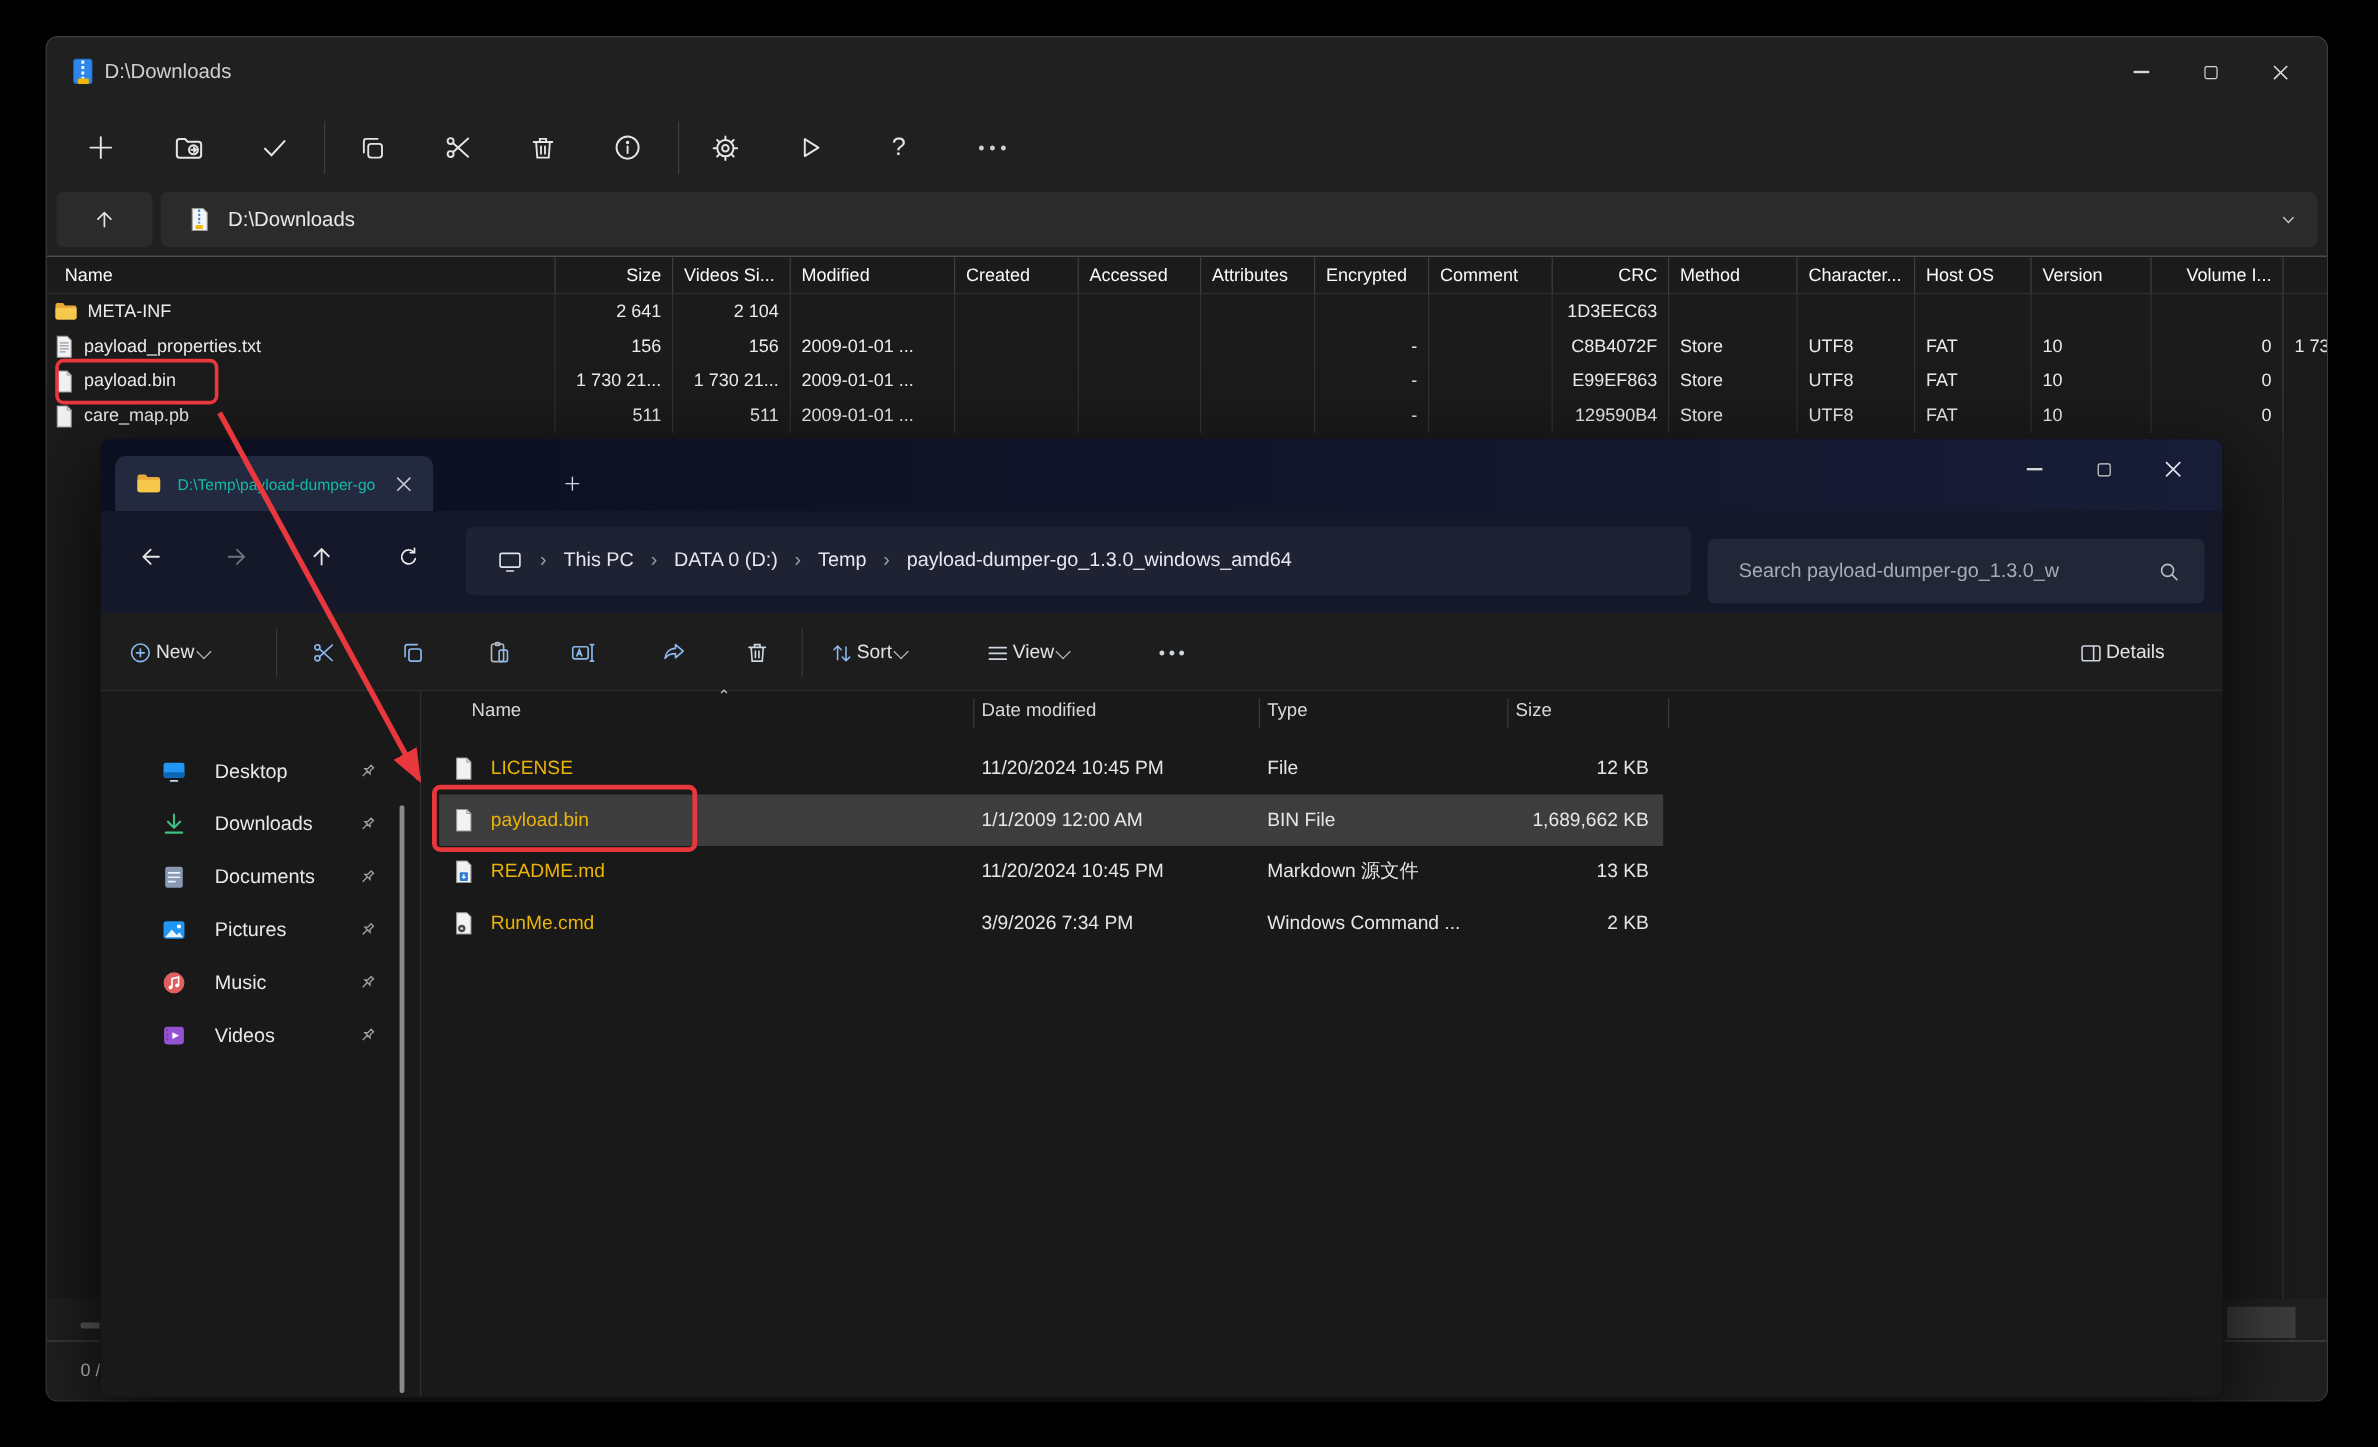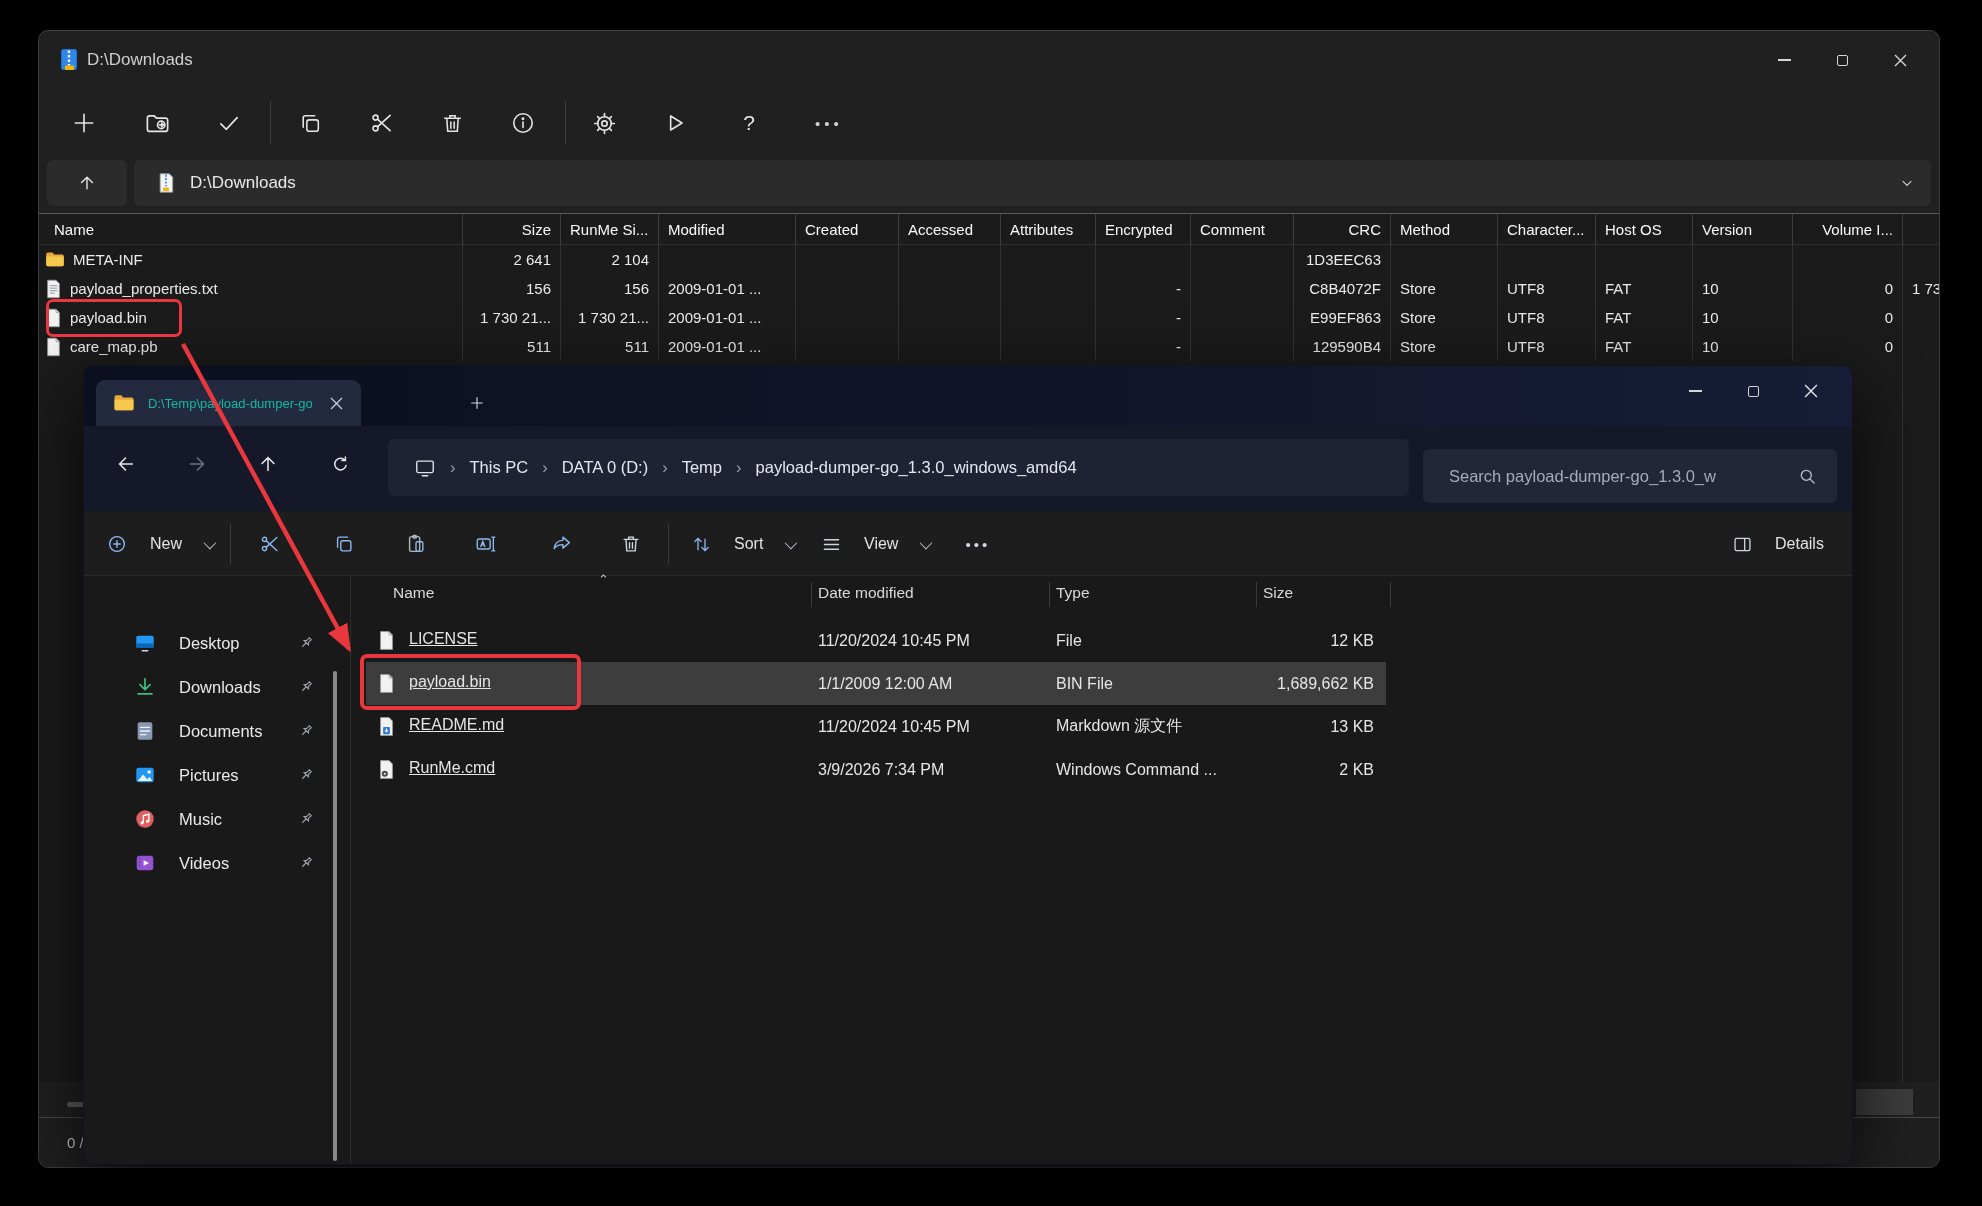--- a/index.html
+++ b/index.html
@@ -64,42 +64,42 @@
   .crumb-sep { color:#9aa0ad; margin:0 14px; }
   .search-pill { position:absolute; left:1339px; top:23px; width:414px; height:54px; background:#222637; border-radius:6px; display:flex; align-items:center; }
   .search-pill input { flex:1; background:transparent; border:none; outline:none; color:#f9a8d4; font-size:16.5px; padding-left:26px;
                        font-family:"Liberation Sans","DejaVu Sans",sans-serif; }
   .search-pill input::placeholder { color:#a7abb8; opacity:1; }
   .search-ic { margin-right:20px; color:#b9bdc9; }
 
   .ex-cmdbar { position:absolute; left:0; top:145px; width:100%; height:65px; background:#1d1d1d; border-bottom:1px solid #2a2a2a; }
   .cbtn { position:absolute; top:15px; width:36px; height:36px; display:flex; align-items:center; justify-content:center; color:#cfd6df; }
   .cdiv { position:absolute; top:13px; width:1px; height:40px; background:#3a3a3a; }
-  .cgroup { position:absolute; top:15px; height:36px; display:flex; align-items:center; gap:22px; color:#e3e3e3; font-size:16px;justify-content:space-between; }
+  .cgroup { position:absolute; top:15px; height:36px; display:flex; align-items:center; gap:2px; color:#e3e3e3; font-size:16px;justify-content:space-between; }
   .chev { width:9px; height:9px; border-right:1.6px solid #b9bdc9; border-bottom:1.6px solid #b9bdc9; transform:rotate(45deg) translateY(-2px); }
 
   .ex-body { position:absolute; left:0; top:210px; width:100%; height:590px; }
   .ex-side { position:absolute; left:0; top:0; width:267px; height:100%; border-right:1px solid #2d2d2d; }
   .side-scroll { position:absolute; left:249px; top:95px; width:4px; height:490px; background:#8a8a8a; border-radius:2px; }
   .side-list { position:absolute; left:0; top:45px; width:248px; display:flex; flex-direction:column; gap:0;justify-content:space-between; }
   .side-item { height:44px; display:flex; align-items:center; padding-left:50px; color:#e9e9e9; font-size:16.5px; border-radius:5px; position:relative; }
   .side-item .sic { position:absolute; left:50px; }
   .side-item .slabel { margin-left:45px; }
   .side-item .pin { position:absolute; right:18px; color:#9aa0a6; }
 
   .ex-main { position:absolute; left:267px; top:0; width:1503px; height:100%; }
   .lhead { position:absolute; left:15px; top:0; width:1024px; height:37px; color:#d9d9d9; font-size:15.5px; }
   .lhead .ht { position:absolute; top:8px; }
   .lhead .hd { position:absolute; top:6px; width:1px; height:25px; background:#3a3a3a; }
   .sort-caret { position:absolute; left:232px; top:-4px; color:#bdbdbd; font-size:13px; }
   .files { position:absolute; left:15px; top:43px; width:1020px; }
   .frow { display:grid; grid-template-columns:445px 238px 207px 130px; height:43px; align-items:center; color:#e6e6e6; font-size:16px; }
   .frow.sel { background:#3d3d3d; }
   .frow .fc { white-space:nowrap; overflow:hidden; text-overflow:ellipsis; padding-right:8px; }
-  .frow .fname { display:flex; align-items:flex-start; gap:14px; padding-left:12px; color:#e5e5e5;text-decoration:underline; }
+  .frow .fname { display:flex; align-items:center; gap:14px; padding-left:12px; color:#eab308; }
   .frow .fdate { padding-left:7px; }
   .frow .ftype { padding-left:7px; }
   .frow .fsize { text-align:right; padding-right:12px; }
 
   
   .red-box { position:absolute; border:3.5px solid #e8373d; border-radius:7px; z-index:50; }
   #arrow-svg { position:absolute; left:0; top:0; z-index:50; pointer-events:none; }
 </style>
 </head>
 <body>
@@ -217,21 +217,21 @@
               <path d="M6 9.5l6 6 6-6"></path>
             </svg>
         </span>
       </div>
     </div>
 
     <div class="nz-table">
       <div class="nz-grid nz-head">
         <div class="c nm" style="padding-left:15px">Name</div>
         <div class="c r">Size</div>
-        <div class="c">RunMe Si...</div>
+        <div class="c">Videos Si...</div>
         <div class="c">Modified</div>
         <div class="c">Created</div>
         <div class="c">Accessed</div>
         <div class="c">Attributes</div>
         <div class="c">Encrypted</div>
         <div class="c">Comment</div>
         <div class="c r">CRC</div>
         <div class="c">Method</div>
         <div class="c">Character...</div>
         <div class="c">Host OS</div>

